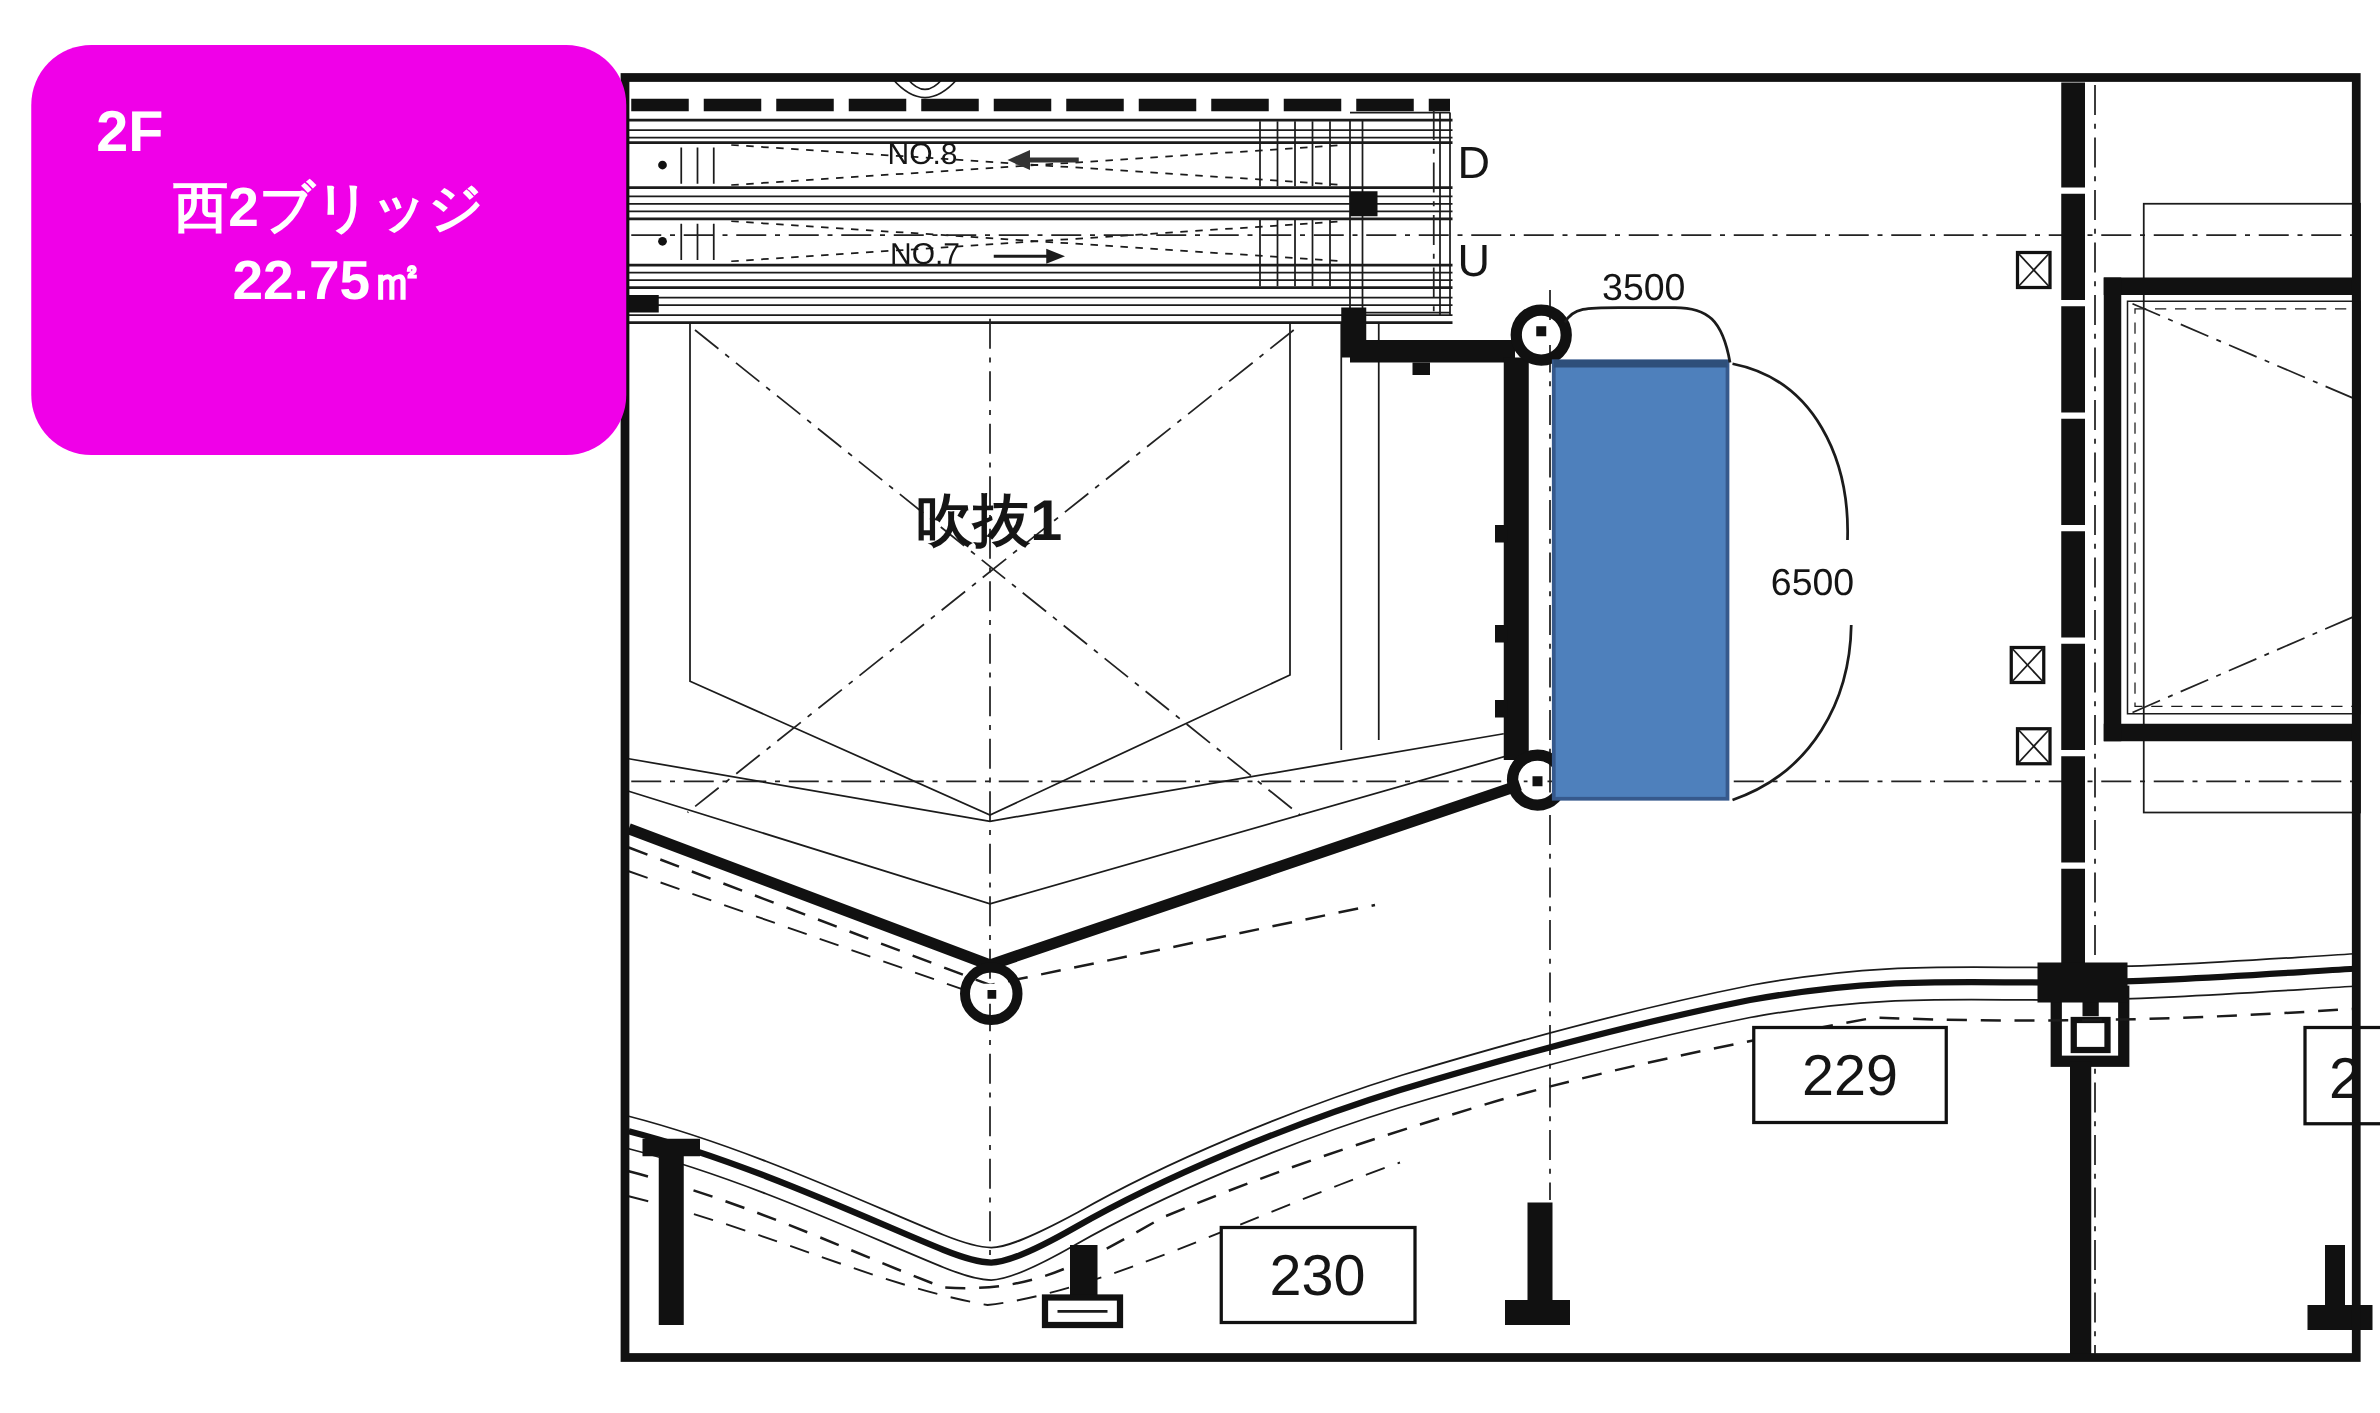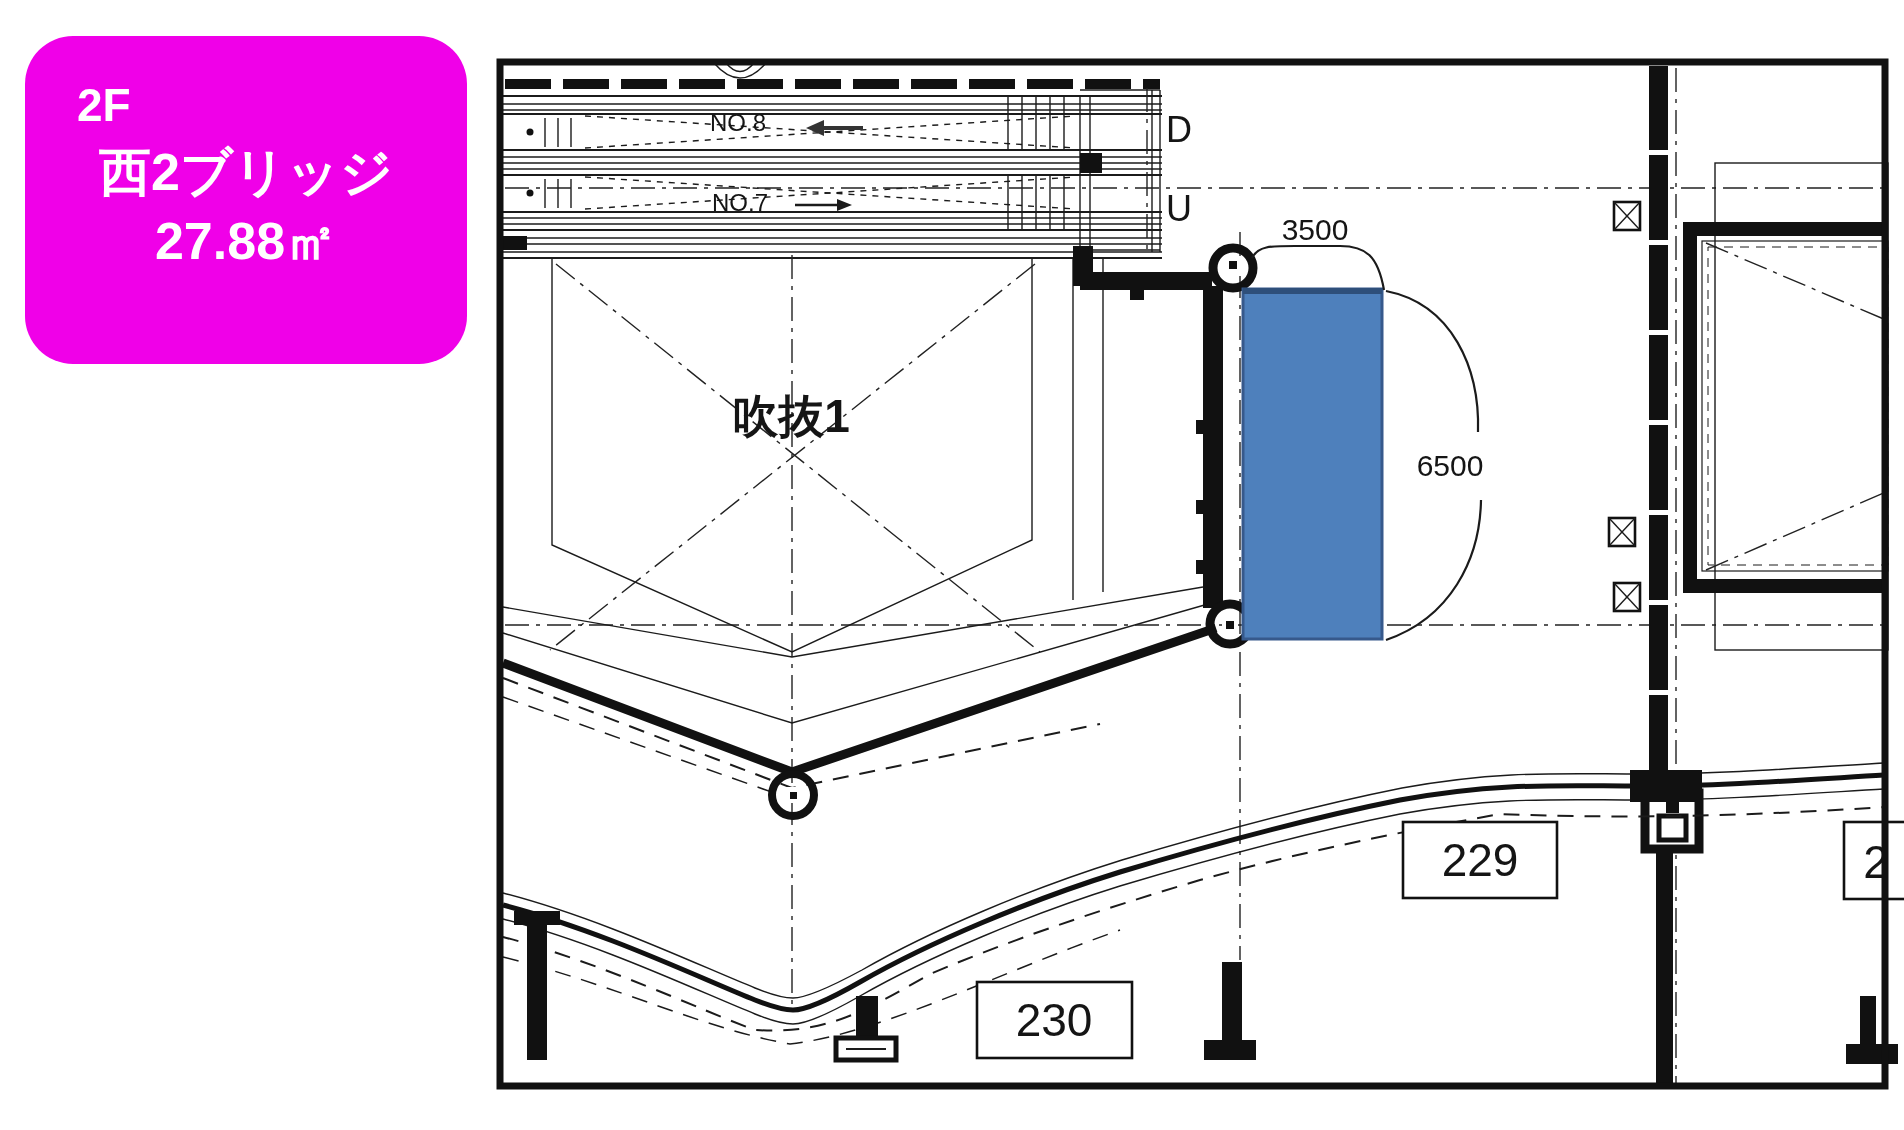--- a/index.html
+++ b/index.html
@@ -1,40 +1,40 @@
 <!DOCTYPE html>
 <html><head>
 <meta charset="utf-8">
 <style>
   html,body{margin:0;padding:0;background:#fff;}
   .canvas{position:relative;width:1904px;height:1130px;background:#ffffff;overflow:hidden;
           font-family:"Liberation Sans","DejaVu Sans",sans-serif;}
   .info-card{position:absolute;left:25px;top:36px;width:442px;height:328px;border-radius:48px;
-             font-weight:700;}
+             font-weight:700;padding-left:34px;}
   .info-floor{position:absolute;left:52px;top:42px;font-size:46px;}
-  .info-lines{position:absolute;left:0;top:102px;width:100%;text-align:center;font-size:52px;line-height:1.32;}
+  .info-lines{position:absolute;left:0;top:102px;width:100%;text-align:center;font-size:44px;line-height:1.32;}
   svg text{fill:#151515;font-family:"Liberation Sans","DejaVu Sans",sans-serif;}
   .thin{stroke:#1b1b1b;stroke-width:1.4;fill:none}
   .t2{stroke:#1b1b1b;stroke-width:2.2;fill:none}
   .cl{stroke:#222;stroke-width:1.4;fill:none;stroke-dasharray:24 7 4 7}
   .dot{stroke:#1b1b1b;stroke-width:1.4;fill:none;stroke-dasharray:6 6}
   .dash{stroke:#1b1b1b;fill:none;stroke-dasharray:16 11}
   .blk{fill:#111;stroke:none}
 </style>
 </head>
 <body>
 
 <div class="canvas">
 
   
   <div class="info-card" style="background: rgb(240, 0, 232); color: rgb(255, 255, 255);">
     <div class="info-floor">2F</div>
     <div class="info-lines">
       <div>西2ブリッジ</div>
-      <div>27.88㎡</div>
+      <div>22.75㎡</div>
     </div>
   </div>
 
   
   <svg width="1904" height="1130" viewBox="0 0 1904 1130">
 
     <g>
 
       <line x1="505" y1="84" x2="1160" y2="84" stroke="#111" stroke-width="10" stroke-dasharray="46 12"></line>
       <path d="M714,63 q26,30 52,0" class="thin" stroke-width="5"></path>

